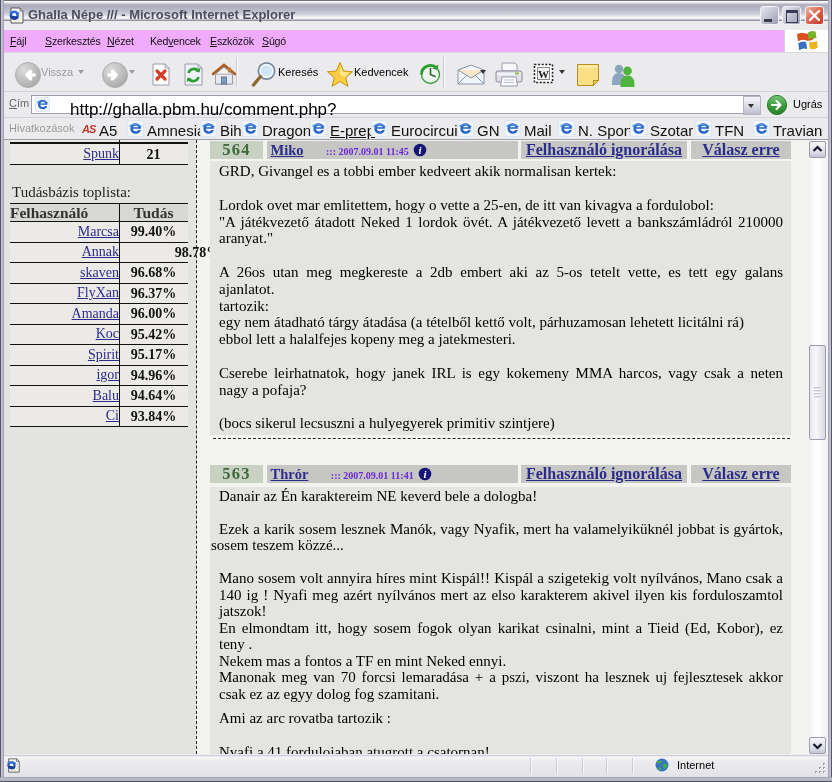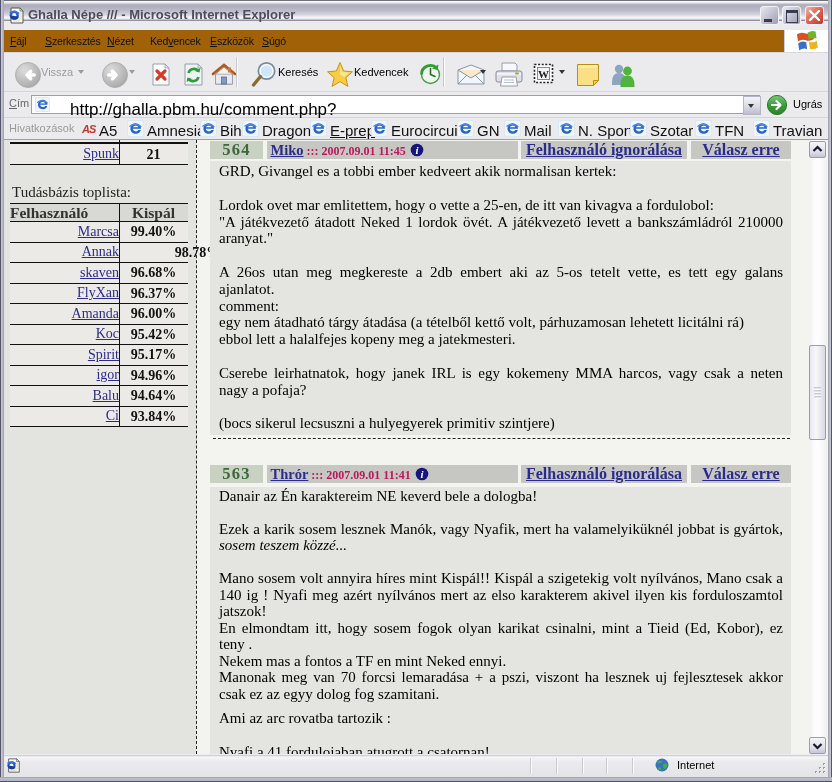--- a/index.html
+++ b/index.html
@@ -13,21 +13,21 @@
 #titlebar{left:0;top:0;width:832px;height:21px;border-radius:5px 5px 0 0;
 background:linear-gradient(180deg,#707078 0,#707078 3%,#fdfdfd 6%,#f0f0f4 11%,#b1b1c1 22%,#aeaebe 30%,#bbbbca 50%,#d5d5df 70%,#e9e9ef 78%,#fbfbfc 86%,#d0d0da 92%,#9494a2 97%,#8b8b97 100%);}
 #ttext{left:28px;top:7px;font-size:13px;font-weight:bold;color:#4c4c5a;letter-spacing:0px;}
 .tbtn{top:6px;width:19px;height:19px;border-radius:3px;border:1px solid #f2f2f6;box-sizing:border-box;}
 #bmin{left:760px;background:linear-gradient(135deg,#e8e8f0 0,#c2c2d2 50%,#9d9db2 100%);}
 #bmax{left:782px;background:linear-gradient(135deg,#e8e8f0 0,#c2c2d2 50%,#9d9db2 100%);}
 #bclose{left:805px;background:linear-gradient(135deg,#f0b8ac 0,#dd6a56 45%,#c03826 100%);}
 #bmin i{position:absolute;left:3px;top:12px;width:8px;height:3px;background:#3a3a54;}
 #bmax i{position:absolute;left:3px;top:3px;width:10px;height:9px;border:1px solid #3a3a54;border-top:3px solid #3a3a54;}
 
-#menubar{left:4px;top:30px;width:824px;height:22px;background:#a16207;border-bottom:1px solid #d8d8de;}
+#menubar{left:4px;top:30px;width:824px;height:22px;background:#f0abfc;border-bottom:1px solid #d8d8de;}
 .mi{position:absolute;top:5px;font-size:10.6px;color:#111;letter-spacing:-0.2px;white-space:nowrap;}
 #throb{left:784px;top:30px;width:44px;height:22px;background:#fff;border-left:1px solid #d0d0d8;}
 
 #toolbar{left:4px;top:53px;width:824px;height:38px;background:#ebebee;border-bottom:1px solid #d4d4da;}
 .tsep{position:absolute;top:4px;width:1px;height:30px;background:#c9c9d2;border-right:1px solid #fafafc;}
 .tlab{position:absolute;top:13px;font-size:11px;color:#000;}
 .tlab.dis{color:#9a9aa2;}
 .caret{position:absolute;width:0;height:0;border-left:3px solid transparent;border-right:3px solid transparent;border-top:4px solid #333;}
 .caret.dis{border-top-color:#9a9aa2;}
 
@@ -46,21 +46,21 @@
 #content{left:4px;top:140px;width:824px;height:614px;background:#f3f3f0;overflow:hidden;}
 #sidebar{position:absolute;left:0;top:0;width:192px;height:614px;background:#e3e3df;border-right:1px dashed #222;box-sizing:content-box;}
 #mainarea{position:absolute;left:193px;top:0;width:616px;height:614px;background:#f3f3f0;}
 .sname{position:absolute;width:109px;left:6px;text-align:right;font-family:"Liberation Serif",serif;font-size:14px;color:#2b2b8c;}
 .sval{position:absolute;width:69px;left:115px;text-align:center;font-family:"Liberation Serif",serif;font-size:14px;font-weight:bold;color:#111;}
 
 .pcell{position:absolute;background:#e4e4e0;}
 .phead{position:absolute;height:18px;background:#c6c6c2;}
 .pnum{position:absolute;height:18px;background:#c9d2c2;text-align:center;font-family:"Liberation Serif",serif;font-size:16.5px;letter-spacing:1.2px;font-weight:bold;color:#3c683c;}
 .plink{font-family:"Liberation Serif",serif;font-size:14.5px;font-weight:bold;color:#2b2b8c;text-decoration:underline;}
-.pdate{font-family:"Liberation Serif",serif;font-size:12px;font-weight:bold;color:#be185d;}
+.pdate{font-family:"Liberation Serif",serif;font-size:10px;font-weight:bold;color:#6d28d9;margin-left:20px;}
 .ptext{position:absolute;font-family:"Liberation Serif",serif;font-size:15px;line-height:17px;color:#000;}
 .jline{text-align:justify;text-align-last:justify;}
 .dash{position:absolute;height:1px;border-top:1px dashed #222;}
 
 #sbar{position:absolute;left:805px;top:0;width:17px;height:614px;background:linear-gradient(90deg,#f0f0f2 0,#fcfcfe 30%,#ffffff 55%,#f2f2f4 100%);}
 .sbtn{position:absolute;left:0;width:17px;height:17px;background:linear-gradient(180deg,#f6f6f8 0,#dcdce6 70%,#c4c4d2 100%);border:1px solid #9d9cae;border-radius:2px;box-sizing:border-box;}
 #sthumb{position:absolute;left:0;top:205px;width:17px;height:95px;background:linear-gradient(90deg,#e6e6ee 0,#f8f8fa 40%,#d8d8e2 100%);border:1px solid #9d9cae;border-radius:2px;box-sizing:border-box;}
 
 #status{left:4px;top:755px;width:824px;height:22px;background:linear-gradient(180deg,#c6c5d1 0,#f6f6f8 9%,#ebebee 30%,#e4e4e8 100%);}
 .ssep{position:absolute;top:3px;width:1px;height:16px;background:#cacad2;border-right:1px solid #fafafc;}
@@ -332,21 +332,21 @@
     <div class="abs" style="left:6px;top:24px;width:178px;height:1px;background:#111;"></div>
     <div class="abs sname" style="top:6px;"><span style="text-decoration:underline;">Spunk</span></div>
     <div class="abs sval" style="top:7px;">21</div>
     <div class="abs" style="left:8px;top:44px;font-family:'Liberation Serif',serif;font-size:15px;color:#222;">Tudásbázis toplista:</div>
     <div class="abs" style="left:6px;top:63px;width:178px;height:1px;background:#111;"></div>
     <div class="abs" style="left:6px;top:64px;width:178px;height:17px;background:#d8d8d4;"></div>
     <div class="abs" style="left:6px;top:81px;width:178px;height:205.5px;background:#eceae6;"></div>
     <div class="abs" style="left:115px;top:63px;width:1px;height:224px;background:#111;"></div>
     <div class="abs" style="left:6px;top:81px;width:178px;height:1px;background:#111;"></div>
     <div class="abs" style="left:6px;top:64px;width:109px;text-align:left;font-family:'Liberation Serif',serif;font-size:15.5px;font-weight:bold;color:#333;">Felhasználó</div>
-    <div class="abs" style="left:115px;top:64px;width:69px;text-align:center;font-family:'Liberation Serif',serif;font-size:15.5px;font-weight:bold;color:#333;">Kispál</div>
+    <div class="abs" style="left:115px;top:64px;width:69px;text-align:center;font-family:'Liberation Serif',serif;font-size:15.5px;font-weight:bold;color:#333;">Tudás</div>
     <div class="abs sname" style="top:83.5px;"><span style="text-decoration:underline;">Marcsa</span></div>
     <div class="abs sval" style="top:84.0px;">99.40%</div>
     <div class="abs" style="left:6px;top:101.5px;width:178px;height:1px;background:#111;"></div>
     <div class="abs sname" style="top:104.0px;"><span style="text-decoration:underline;">Annak</span></div>
     <div class="abs sval" style="top:104.5px;padding-left:44px;">98.78%</div>
     <div class="abs" style="left:6px;top:122.0px;width:178px;height:1px;background:#111;"></div>
     <div class="abs sname" style="top:124.5px;"><span style="text-decoration:underline;">skaven</span></div>
     <div class="abs sval" style="top:125.0px;">96.68%</div>
     <div class="abs" style="left:6px;top:142.5px;width:178px;height:1px;background:#111;"></div>
     <div class="abs sname" style="top:145.0px;"><span style="text-decoration:underline;">FlyXan</span></div>
@@ -379,40 +379,40 @@
       </div>
     <div class="phead" style="left:517px;top:1px;width:166px;text-align:center;line-height:18px;"><span class="plink" style="font-size:16px;">Felhasználó ignorálása</span></div>
     <div class="phead" style="left:687px;top:1px;width:100px;text-align:center;line-height:18px;"><span class="plink" style="font-size:16px;">Válasz erre</span></div>
     <div class="pcell" style="left:206px;top:21px;width:581px;height:274px;"></div>
     <div class="ptext" style="left:215px;top:23.1px;width:564px;">GRD, Givangel es a tobbi ember kedveert akik normalisan kertek:</div>
     <div class="ptext" style="left:215px;top:56.7px;width:564px;">Lordok ovet mar emlitettem, hogy o vette a 25-en, de itt van kivagva a fordulobol:</div>
     <div class="ptext jline" style="left:215px;top:73.5px;width:564px;">"A játékvezető átadott Neked 1 lordok övét. A játékvezető levett a bankszámládról 210000</div>
     <div class="ptext" style="left:215px;top:90.3px;width:564px;">aranyat."</div>
     <div class="ptext jline" style="left:215px;top:123.9px;width:564px;">A 26os utan meg megkereste a 2db embert aki az 5-os tetelt vette, es tett egy galans</div>
     <div class="ptext" style="left:215px;top:140.7px;width:564px;">ajanlatot.</div>
-    <div class="ptext" style="left:215px;top:157.5px;width:564px;">comment:</div>
+    <div class="ptext" style="left:215px;top:157.5px;width:564px;">tartozik:</div>
     <div class="ptext" style="left:215px;top:174.3px;width:564px;">egy nem átadható tárgy átadása (a tételből kettő volt, párhuzamosan lehetett licitálni rá)</div>
     <div class="ptext" style="left:215px;top:191.1px;width:564px;">ebbol lett a halalfejes kopeny meg a jatekmesteri.</div>
     <div class="ptext" style="left:215px;top:241.5px;width:564px;">nagy a pofaja?</div>
     <div class="ptext jline" style="left:215px;top:224.7px;width:564px;">Cserebe leirhatnatok, hogy janek IRL is egy kokemeny MMA harcos, vagy csak a neten</div>
     <div class="ptext" style="left:215px;top:275.1px;width:564px;">(bocs sikerul lecsuszni a hulyegyerek primitiv szintjere)</div>
     <div class="dash" style="left:209px;top:298px;width:577px;"></div>
     <div class="pnum" style="left:206px;top:325px;width:53px;line-height:18px;">563</div>
     <div class="phead" style="left:262.5px;top:325px;width:251.5px;">
         <span style="position:absolute;left:4px;top:0;line-height:18px;white-space:nowrap;"><span class="plink">Thrór</span><span class="pdate"> ::: 2007.09.01 11:41</span><svg style="vertical-align:-2px;margin-left:4px;" width="14" height="14" viewBox="0 0 14 14">
             <circle cx="7" cy="7" r="6.3" fill="#16167a"></circle>
             <text x="7" y="11" font-family="Liberation Serif" font-size="11" font-weight="bold" font-style="italic" text-anchor="middle" fill="#fff">i</text>
           </svg></span>
       </div>
     <div class="phead" style="left:517px;top:325px;width:166px;text-align:center;line-height:18px;"><span class="plink" style="font-size:16px;">Felhasználó ignorálása</span></div>
     <div class="phead" style="left:687px;top:325px;width:100px;text-align:center;line-height:18px;"><span class="plink" style="font-size:16px;">Válasz erre</span></div>
     <div class="pcell" style="left:206px;top:347px;width:581px;height:267px;"></div>
     <div class="ptext" style="left:215px;top:347.8px;width:564px;">Danair az Én karaktereim NE keverd bele a dologba!</div>
     <div class="ptext jline" style="left:215px;top:380.8px;width:564px;">Ezek a karik sosem lesznek Manók, vagy Nyafik, mert ha valamelyiküknél jobbat is gyártok,</div>
-    <div class="ptext" style="left:215px;top:397.3px;width:564px;font-style:italic;">sosem teszem közzé...</div>
+    <div class="ptext" style="left:207px;top:397.3px;width:564px;">sosem teszem közzé...</div>
     <div class="ptext jline" style="left:215px;top:430.3px;width:564px;">Mano sosem volt annyira híres mint Kispál!! Kispál a szigetekig volt nyílvános, Mano csak a</div>
     <div class="ptext jline" style="left:215px;top:446.8px;width:564px;">140 ig ! Nyafi meg azért nyílvános mert az elso karakterem akivel ilyen kis forduloszamtol</div>
     <div class="ptext" style="left:215px;top:463.3px;width:564px;">jatszok!</div>
     <div class="ptext jline" style="left:215px;top:479.8px;width:564px;">En elmondtam itt, hogy sosem fogok olyan karikat csinalni, mint a Tieid (Ed, Kobor), ez</div>
     <div class="ptext" style="left:215px;top:496.3px;width:564px;">teny .</div>
     <div class="ptext" style="left:215px;top:512.8px;width:564px;">Nekem mas a fontos a TF en mint Neked ennyi.</div>
     <div class="ptext jline" style="left:215px;top:529.3px;width:564px;">Manonak meg van 70 forcsi lemaradása + a pszi, viszont ha lesznek uj fejlesztesek akkor</div>
     <div class="ptext" style="left:215px;top:545.8px;width:564px;">csak ez az egyy dolog fog szamitani.</div>
     <div class="ptext" style="left:215px;top:570.1px;width:564px;">Ami az arc rovatba tartozik :</div>
     <div class="ptext" style="left:215px;top:604.4px;width:564px;">Nyafi a 41 fordulojaban atugrott a csatornan!</div>

